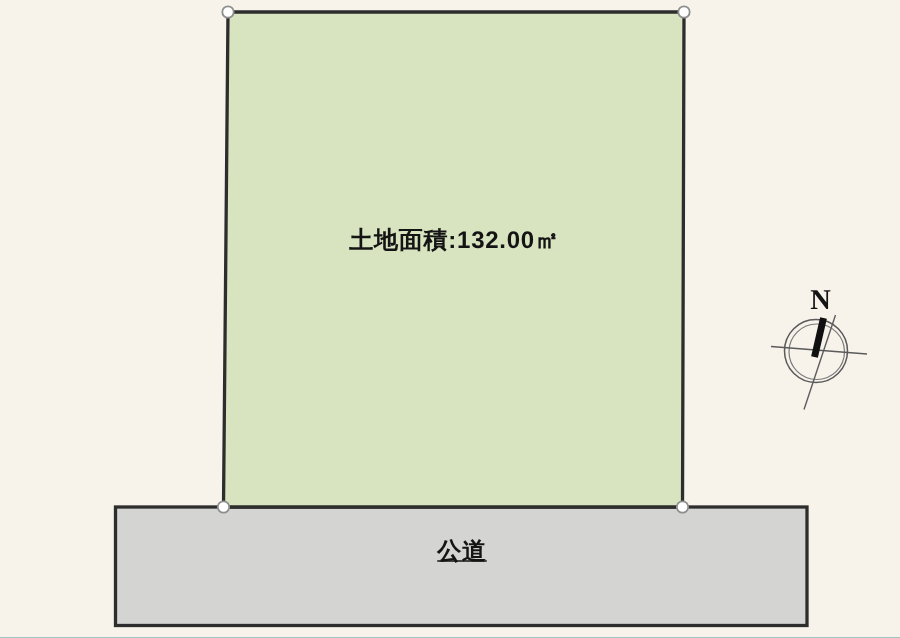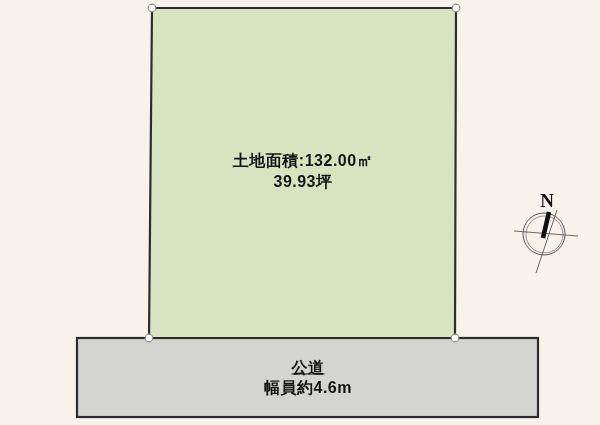--- a/index.html
+++ b/index.html
@@ -57,20 +57,18 @@
     <g>
       <circle cx="544" cy="234" r="21" fill="none" stroke="#5a5a5a" stroke-width="1"></circle>
       <circle cx="544.5" cy="234.5" r="18.5" fill="none" stroke="#7a7a7a" stroke-width="0.8"></circle>
       <line x1="514" y1="231" x2="578" y2="236" stroke="#5a5a5a" stroke-width="0.9"></line>
       <line x1="557" y1="210" x2="536" y2="273" stroke="#5a5a5a" stroke-width="0.9"></line>
       <line x1="543" y1="238" x2="549" y2="212" stroke="#101010" stroke-width="4.6"></line>
     </g>
   </svg>
 
   <div class="label" style="left:303px; top:161px;">土地面積:132.00㎡</div>
-  <div class="label" style="left:303px; top:182px;">39.93坪</div>
 
   <div class="label" style="left:308px; top:368px;text-decoration:underline;">公道</div>
-  <div class="label" style="left:308px; top:388px;">幅員約4.6m</div>
 
   <div class="label north" style="left:547px; top:201px;">N</div>
 
 </div>
 
 </body></html>

